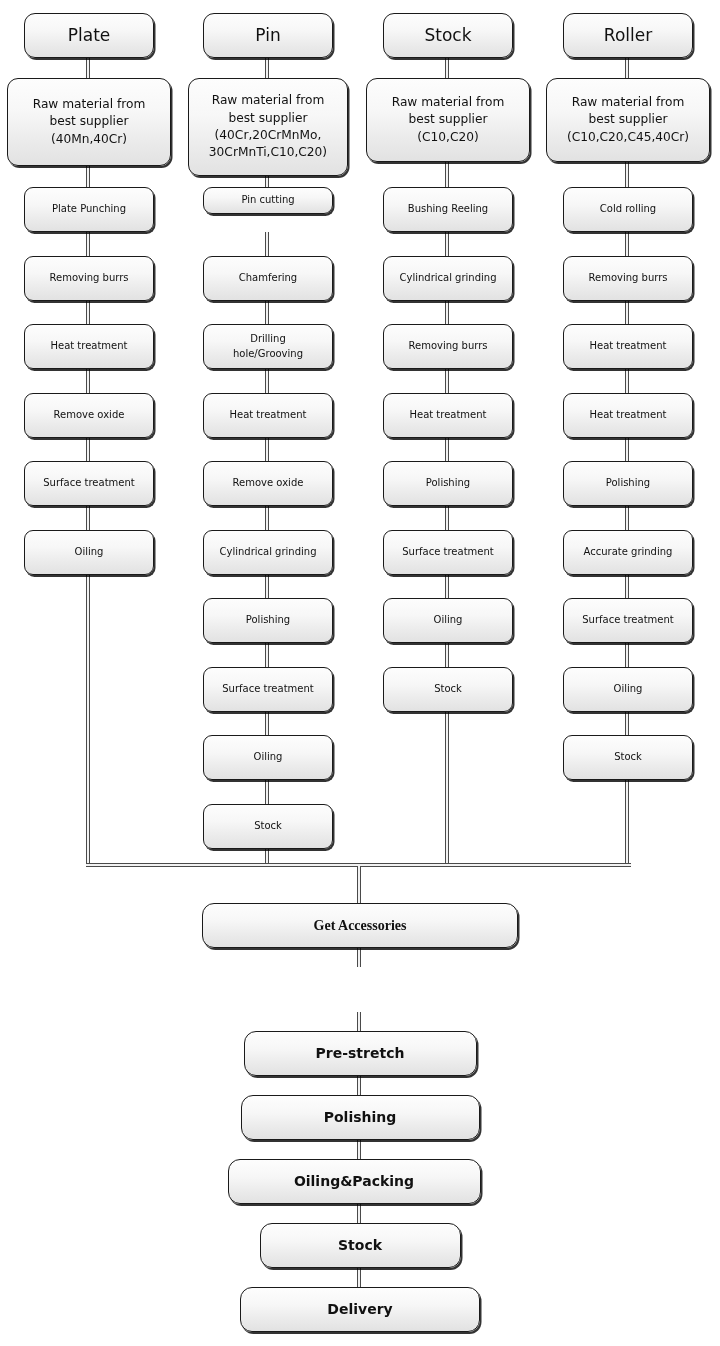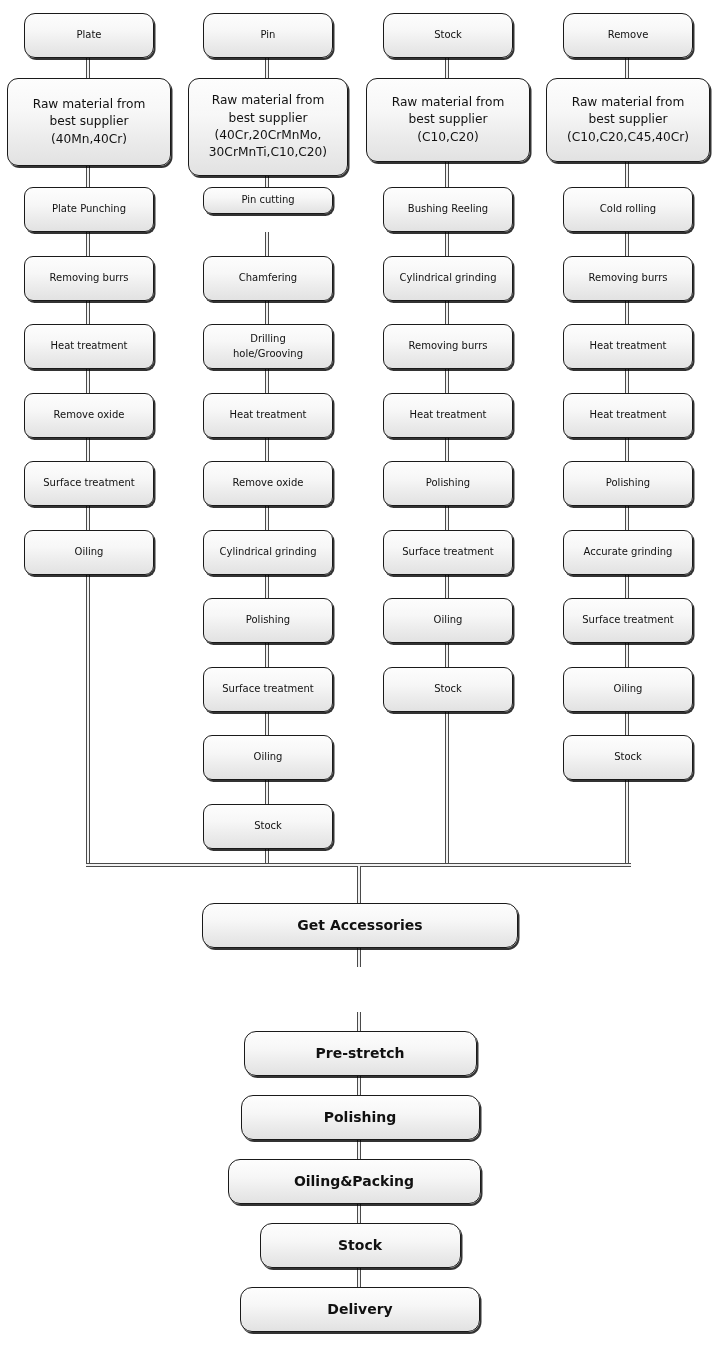--- a/index.html
+++ b/index.html
@@ -45,21 +45,21 @@
     box-shadow:1.5px 2px 0 rgba(0,0,0,0.80);
     display:flex;
     align-items:center;
     justify-content:center;
     text-align:center;
     color:#111111;
     z-index:3;
     line-height:1.42;
   }
   .node.header{
-    font-size:10px;
+    font-size:17px;
     border-radius:11px;
   }
   .node.raw{
     font-size:12.2px;
     border-radius:11px;
     padding:4px 5px;
   }
   .node.step{
     font-size:10px;
   }
@@ -197,21 +197,21 @@
     </div>
     <div class="vline" style="left: 445px; top: 575px; height: 23px;"></div>
     <div class="node step" style="left: 383px; top: 598px; width: 130px; height: 45px;">
       <span class="lbl">Oiling</span>
     </div>
     <div class="vline" style="left: 445px; top: 643px; height: 24px;"></div>
     <div class="node step" style="left: 383px; top: 667px; width: 130px; height: 45px;">
       <span class="lbl">Stock</span>
     </div>
     <div class="node header" style="left: 563px; top: 13px; width: 130px; height: 45px;">
-      <span class="lbl">Remove</span>
+      <span class="lbl">Roller</span>
     </div>
     <div class="vline" style="left: 625px; top: 58px; height: 20px;"></div>
     <div class="node raw" style="left: 546px; top: 78px; width: 164px; height: 84px;">
       <span class="lbl">Raw material from
 best supplier
 (C10,C20,C45,40Cr)</span>
     </div>
     <div class="vline" style="left: 625px; top: 162px; height: 25px;"></div>
     <div class="node step" style="left: 563px; top: 187px; width: 130px; height: 45px;">
       <span class="lbl">Cold rolling</span>
@@ -247,21 +247,21 @@
     <div class="vline" style="left: 625px; top: 712px; height: 23px;"></div>
     <div class="node step" style="left: 563px; top: 735px; width: 130px; height: 45px;">
       <span class="lbl">Stock</span>
     </div>
     <div class="vline" style="left: 86px; top: 575px; height: 291px;"></div>
     <div class="vline" style="left: 265px; top: 849px; height: 17px;"></div>
     <div class="vline" style="left: 445px; top: 712px; height: 154px;"></div>
     <div class="vline" style="left: 625px; top: 780px; height: 86px;"></div>
     <div class="hline" style="left: 86px; top: 863px; width: 545px;"></div>
     <div class="vline" style="left: 357px; top: 866px; height: 37px;"></div>
-    <div class="node final" style="left: 202px; top: 903px; width: 316px; height: 45px;">
+    <div class="node final" style="left: 202px; top: 903px; width: 316px; height: 45px; font-family: Liberation Serif, serif;">
       <span class="lbl">Get Accessories</span>
     </div>
     <div class="vline" style="left: 357px; top: 948px; height: 19px;"></div>
     <div class="vline" style="left: 357px; top: 1012px; height: 19px;"></div>
     <div class="node final" style="left: 243.5px; top: 1031px; width: 233px; height: 45px;">
       <span class="lbl">Pre-stretch</span>
     </div>
     <div class="vline" style="left: 357px; top: 1076px; height: 19px;"></div>
     <div class="node final" style="left: 240.5px; top: 1095px; width: 239px; height: 45px;">
       <span class="lbl">Polishing</span>

